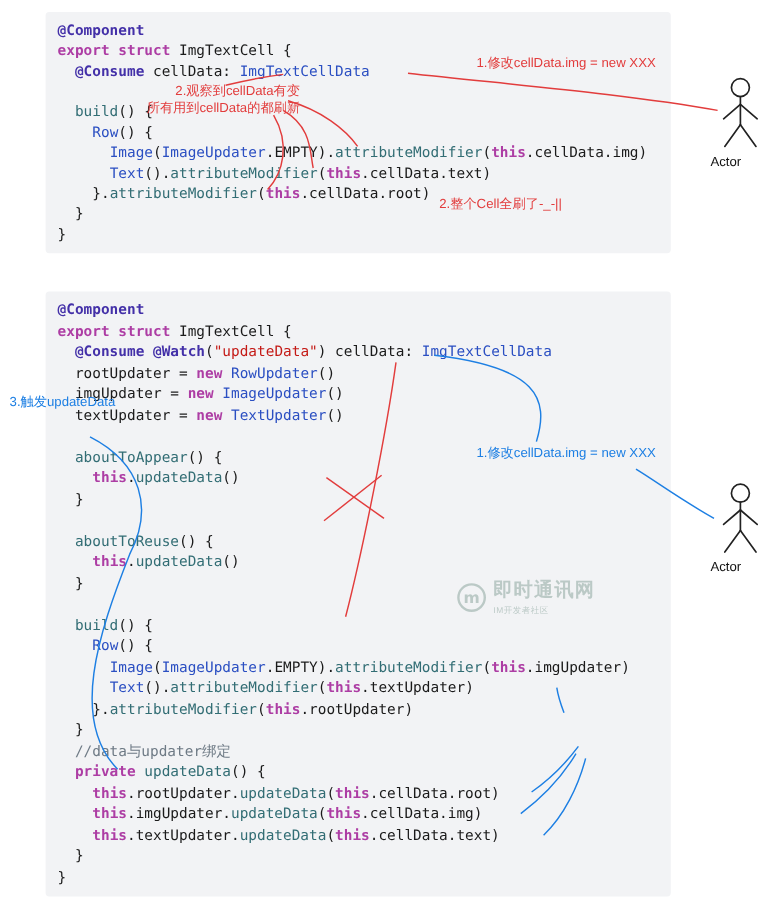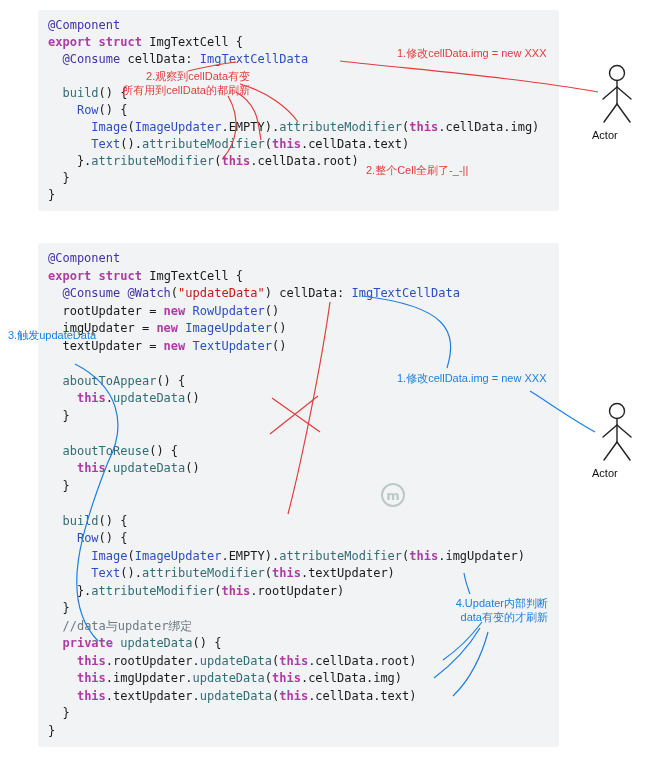--- a/index.html
+++ b/index.html
@@ -5,21 +5,21 @@
   *{margin:0;padding:0;box-sizing:border-box}
   html,body{width:648px;height:766px;background:#fff;font-family:"Liberation Sans",sans-serif;overflow:hidden}
   .page{position:absolute;left:0;top:0;width:648px;height:766px}
 
   .code-block{position:absolute;background:var(--code_bg);font-family:"DejaVu Sans Mono",monospace;
     font-size:12px;color:var(--plain);white-space:pre;border-radius:3px;padding:7px 10px;z-index:1}
   #code1{left:38px;top:10px;width:521px;line-height:17px}
   #code2{left:38px;top:243px;width:521px;line-height:17.5px}
   .c-p{color:var(--plain)}
   .c-kw{color:var(--kw);font-weight:bold}
-  .c-attr{color:var(--attr);font-weight:normal}
+  .c-attr{color:var(--attr);font-weight:bold}
   .c-type{color:var(--type)}
   .c-fn{color:var(--fn)}
   .c-str{color:var(--str)}
   .c-cmt{color:var(--cmt)}
 
   .ann{position:absolute;font-size:11px;line-height:14px;white-space:pre-line;z-index:6}
   .ann.red{color:var(--ann_red)}
   .ann.blue{color:var(--ann_blue)}
   .center{text-align:right}
 
@@ -45,20 +45,24 @@
 <div class="page">
 
   <div class="code-block" id="code1"><div class="cl"><span class="c-attr">@Component</span></div><div class="cl"><span class="c-kw">export</span><span class="c-p"> </span><span class="c-kw">struct</span><span class="c-p"> ImgTextCell {</span></div><div class="cl"><span class="c-p">  </span><span class="c-attr">@Consume</span><span class="c-p"> cellData: </span><span class="c-type">ImgTextCellData</span></div><div class="cl">&nbsp;</div><div class="cl"><span class="c-p">  </span><span class="c-fn">build</span><span class="c-p">() {</span></div><div class="cl"><span class="c-p">    </span><span class="c-type">Row</span><span class="c-p">() {</span></div><div class="cl"><span class="c-p">      </span><span class="c-type">Image</span><span class="c-p">(</span><span class="c-type">ImageUpdater</span><span class="c-p">.EMPTY).</span><span class="c-fn">attributeModifier</span><span class="c-p">(</span><span class="c-kw">this</span><span class="c-p">.cellData.img)</span></div><div class="cl"><span class="c-p">      </span><span class="c-type">Text</span><span class="c-p">().</span><span class="c-fn">attributeModifier</span><span class="c-p">(</span><span class="c-kw">this</span><span class="c-p">.cellData.text)</span></div><div class="cl"><span class="c-p">    }.</span><span class="c-fn">attributeModifier</span><span class="c-p">(</span><span class="c-kw">this</span><span class="c-p">.cellData.root)</span></div><div class="cl"><span class="c-p">  }</span></div><div class="cl"><span class="c-p">}</span></div></div>
   <div class="code-block" id="code2"><div class="cl"><span class="c-attr">@Component</span></div><div class="cl"><span class="c-kw">export</span><span class="c-p"> </span><span class="c-kw">struct</span><span class="c-p"> ImgTextCell {</span></div><div class="cl"><span class="c-p">  </span><span class="c-attr">@Consume</span><span class="c-p"> </span><span class="c-attr">@Watch</span><span class="c-p">(</span><span class="c-str">"updateData"</span><span class="c-p">) cellData: </span><span class="c-type">ImgTextCellData</span></div><div class="cl"><span class="c-p">  rootUpdater = </span><span class="c-kw">new</span><span class="c-p"> </span><span class="c-type">RowUpdater</span><span class="c-p">()</span></div><div class="cl"><span class="c-p">  imgUpdater = </span><span class="c-kw">new</span><span class="c-p"> </span><span class="c-type">ImageUpdater</span><span class="c-p">()</span></div><div class="cl"><span class="c-p">  textUpdater = </span><span class="c-kw">new</span><span class="c-p"> </span><span class="c-type">TextUpdater</span><span class="c-p">()</span></div><div class="cl">&nbsp;</div><div class="cl"><span class="c-p">  </span><span class="c-fn">aboutToAppear</span><span class="c-p">() {</span></div><div class="cl"><span class="c-p">    </span><span class="c-kw">this</span><span class="c-p">.</span><span class="c-fn">updateData</span><span class="c-p">()</span></div><div class="cl"><span class="c-p">  }</span></div><div class="cl">&nbsp;</div><div class="cl"><span class="c-p">  </span><span class="c-fn">aboutToReuse</span><span class="c-p">() {</span></div><div class="cl"><span class="c-p">    </span><span class="c-kw">this</span><span class="c-p">.</span><span class="c-fn">updateData</span><span class="c-p">()</span></div><div class="cl"><span class="c-p">  }</span></div><div class="cl">&nbsp;</div><div class="cl"><span class="c-p">  </span><span class="c-fn">build</span><span class="c-p">() {</span></div><div class="cl"><span class="c-p">    </span><span class="c-type">Row</span><span class="c-p">() {</span></div><div class="cl"><span class="c-p">      </span><span class="c-type">Image</span><span class="c-p">(</span><span class="c-type">ImageUpdater</span><span class="c-p">.EMPTY).</span><span class="c-fn">attributeModifier</span><span class="c-p">(</span><span class="c-kw">this</span><span class="c-p">.imgUpdater)</span></div><div class="cl"><span class="c-p">      </span><span class="c-type">Text</span><span class="c-p">().</span><span class="c-fn">attributeModifier</span><span class="c-p">(</span><span class="c-kw">this</span><span class="c-p">.textUpdater)</span></div><div class="cl"><span class="c-p">    }.</span><span class="c-fn">attributeModifier</span><span class="c-p">(</span><span class="c-kw">this</span><span class="c-p">.rootUpdater)</span></div><div class="cl"><span class="c-p">  }</span></div><div class="cl"><span class="c-p">  </span><span class="c-cmt">//data与updater绑定</span></div><div class="cl"><span class="c-p">  </span><span class="c-kw">private</span><span class="c-p"> </span><span class="c-fn">updateData</span><span class="c-p">() {</span></div><div class="cl"><span class="c-p">    </span><span class="c-kw">this</span><span class="c-p">.rootUpdater.</span><span class="c-fn">updateData</span><span class="c-p">(</span><span class="c-kw">this</span><span class="c-p">.cellData.root)</span></div><div class="cl"><span class="c-p">    </span><span class="c-kw">this</span><span class="c-p">.imgUpdater.</span><span class="c-fn">updateData</span><span class="c-p">(</span><span class="c-kw">this</span><span class="c-p">.cellData.img)</span></div><div class="cl"><span class="c-p">    </span><span class="c-kw">this</span><span class="c-p">.textUpdater.</span><span class="c-fn">updateData</span><span class="c-p">(</span><span class="c-kw">this</span><span class="c-p">.cellData.text)</span></div><div class="cl"><span class="c-p">  }</span></div><div class="cl"><span class="c-p">}</span></div></div>
 
   <div class="watermark">
     <svg class="wm-logo" width="26" height="26" viewBox="0 0 26 26">
       <circle cx="13" cy="13" r="11"></circle>
       <text x="13" y="17.5" text-anchor="middle">m</text>
     </svg>
+    <div class="wm-text">
+      <div class="wm-title">即时通讯网</div>
+      <div class="wm-sub">IM开发者社区</div>
+    </div>
   </div>
 
   <svg class="overlay" width="648" height="766" viewBox="0 0 648 766">
     <defs>
       <marker id="mr" markerWidth="8" markerHeight="8" refX="6" refY="3.5" orient="auto" markerUnits="userSpaceOnUse">
         <path d="M0,0 L7,3.5 L0,7 Z" fill="#e23c3c" stroke="none"></path>
       </marker>
       <marker id="mb" markerWidth="8" markerHeight="8" refX="6" refY="3.5" orient="auto" markerUnits="userSpaceOnUse">
         <path d="M0,0 L7,3.5 L0,7 Z" fill="#1d7fe3" stroke="none"></path>
       </marker>
@@ -83,22 +87,20 @@
     <path class="ab" d="M488,632 C482,655 470,680 453,696" marker-end="url(#mb)"></path>
   </svg>
 
   <div class="ann red" style="left:397px;top:46px">1.修改cellData.img = new XXX</div>
   <div class="ann red center" style="left:70px;top:69px;width:180px">2.观察到cellData有变
 所有用到cellData的都刷新</div>
   <div class="ann red" style="left:366px;top:163px">2.整个Cell全刷了-_-||</div>
 
   <div class="ann blue" style="left:8px;top:328px">3.触发updateData</div>
   <div class="ann blue" style="left:397px;top:371px">1.修改cellData.img = new XXX</div>
-  <div class="ann blue center" style="left:408px;top:596px;width:140px">4.Updater内部判断
-data有变的才刷新</div>
 
   <svg class="actor" style="left:592px;top:64px" width="50" height="64" viewBox="0 0 50 64">
     <circle cx="25" cy="9" r="7.5"></circle>
     <line x1="25" y1="16.5" x2="25" y2="40"></line>
     <path d="M25,23 L11,35"></path>
       <path d="M25,23 L39,35"></path>
     <path d="M25,40 L12,58"></path>
       <path d="M25,40 L38,58"></path>
   </svg>
   <div class="actor-label" style="left:592px;top:129px">Actor</div>

